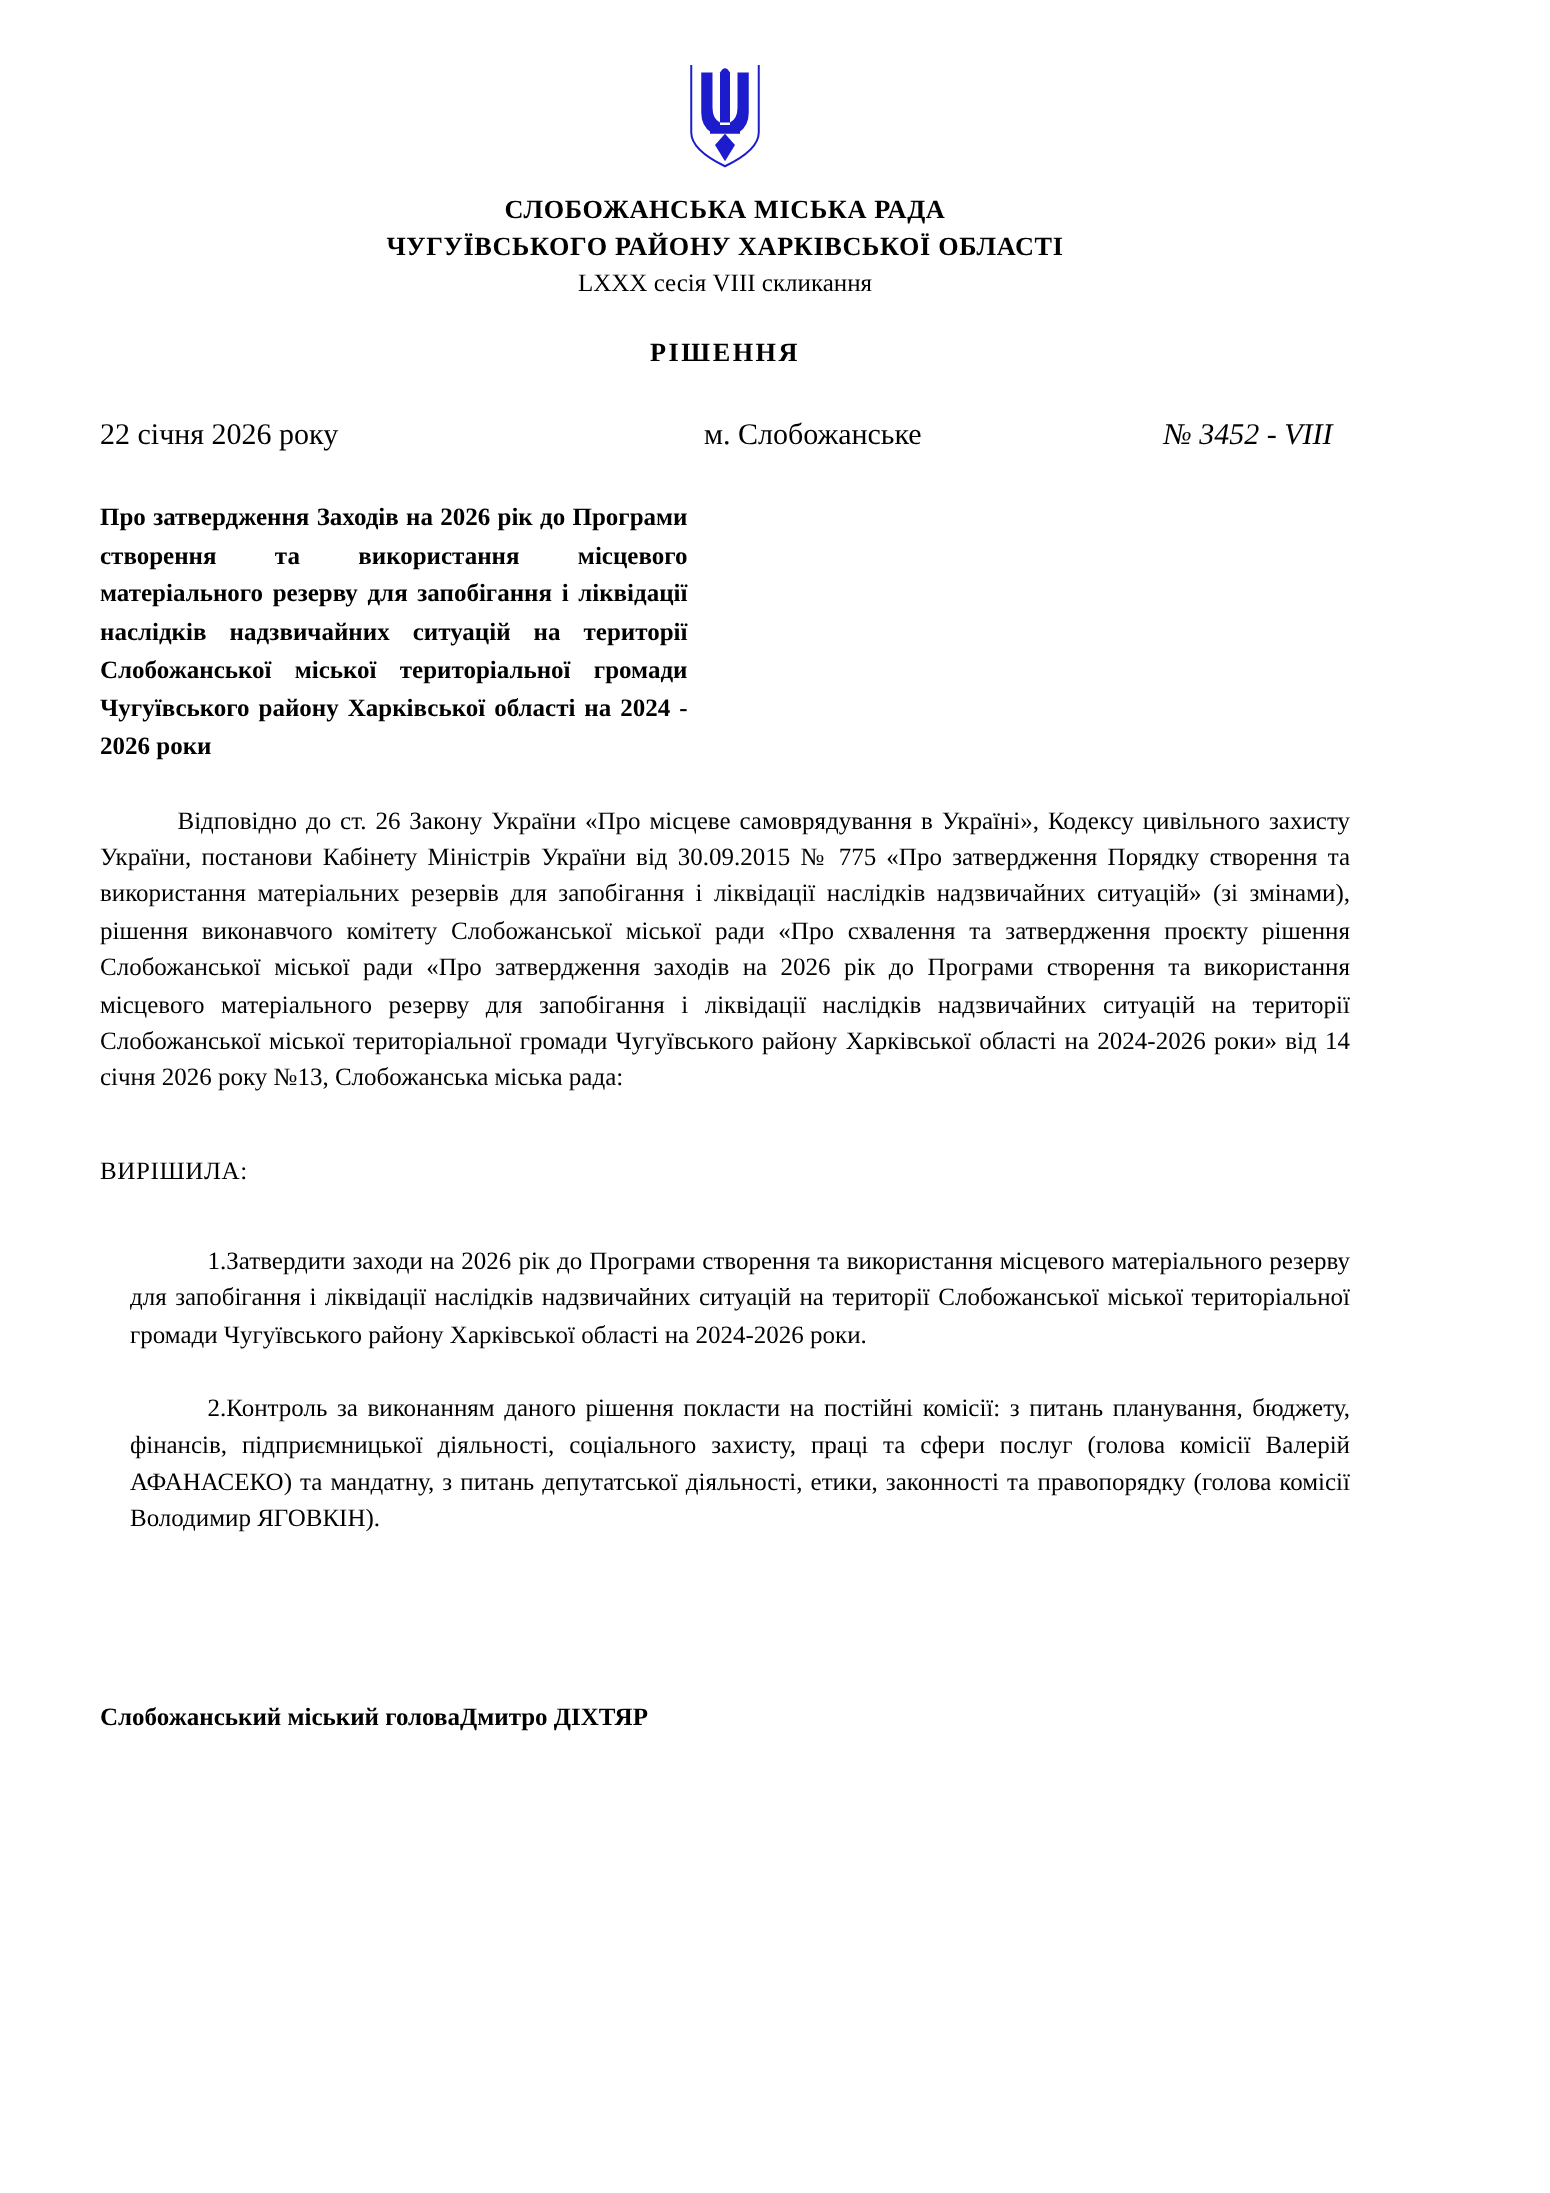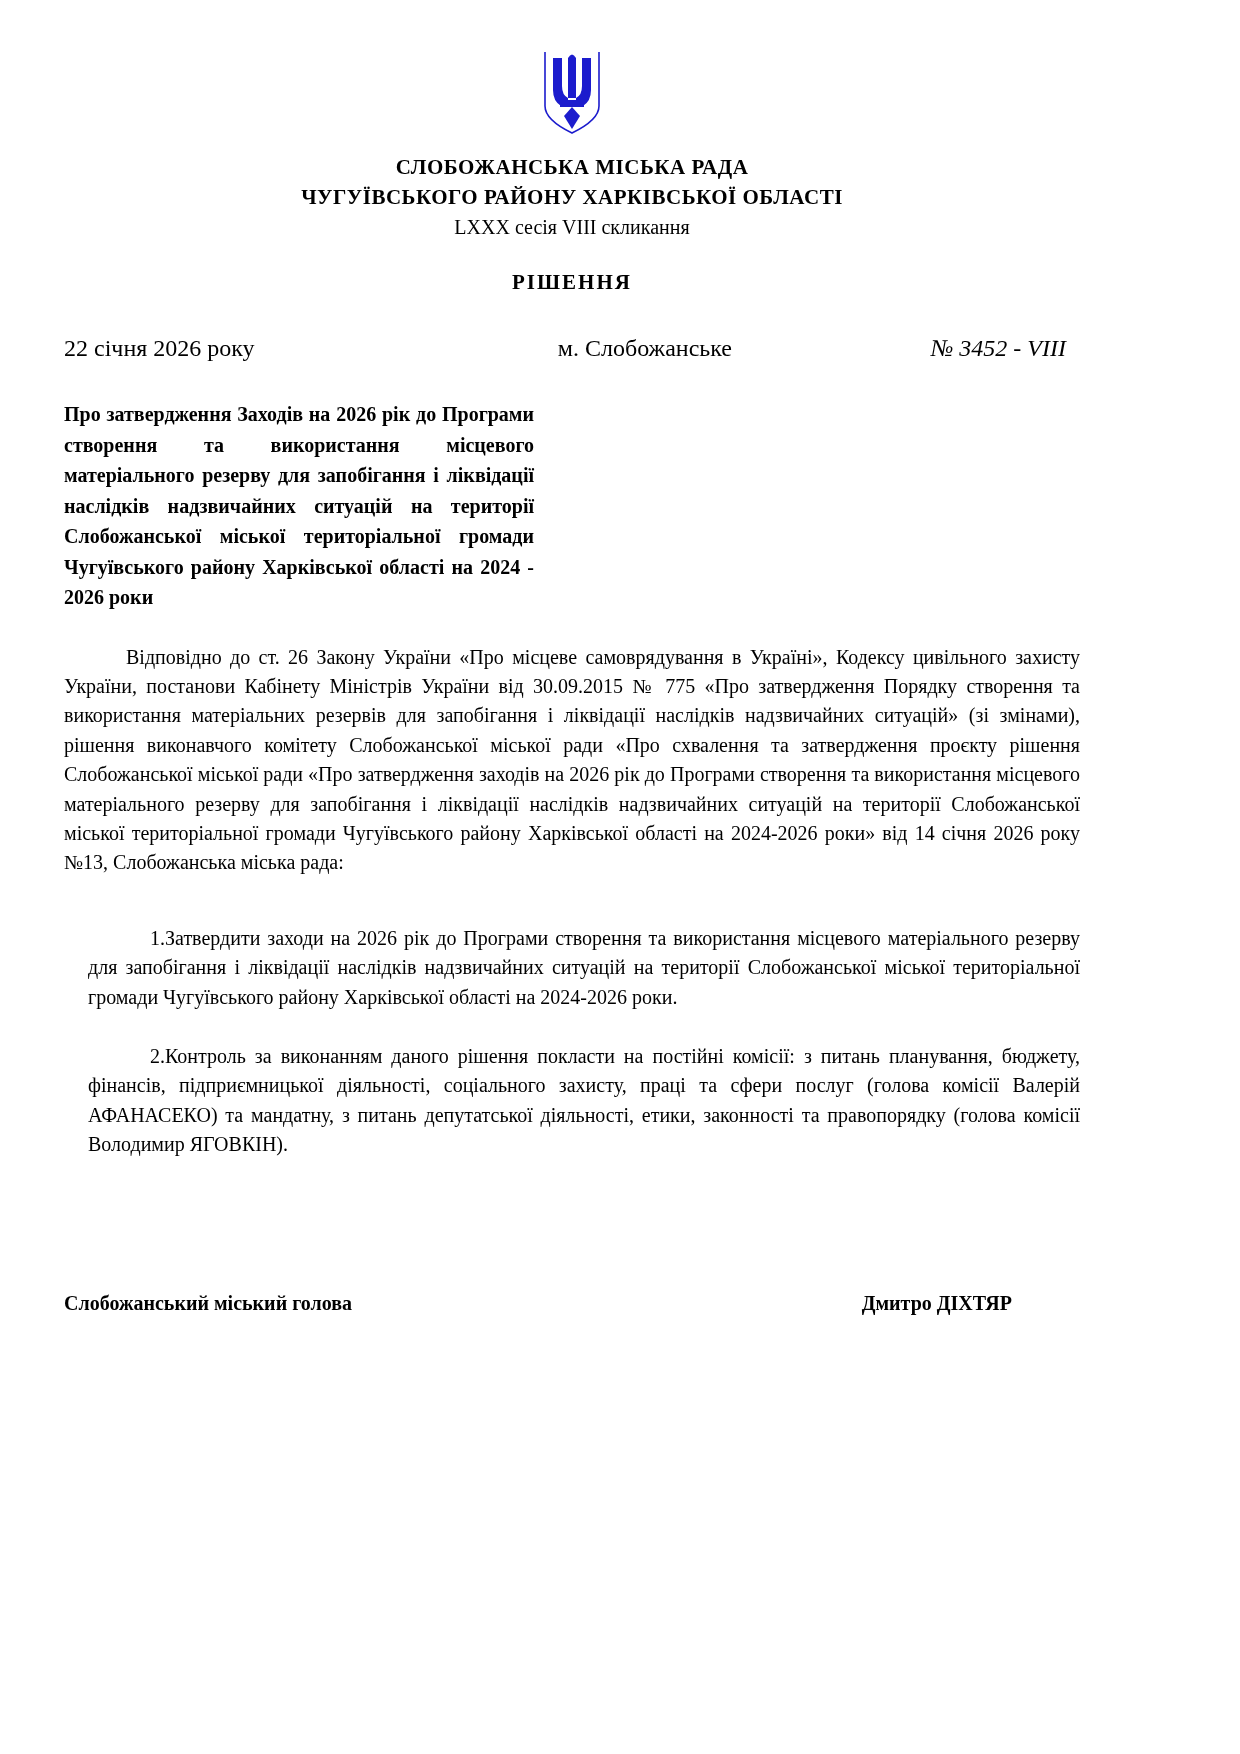--- a/index.html
+++ b/index.html
@@ -10,21 +10,21 @@
   .page {
     position: relative;
     width: 1240px;
     height: 1394px;
     margin: 0 auto;
     background: #ffffff;
     color: #000000;
     font-family: "Liberation Serif", "DejaVu Serif", serif;
     font-size: 20px;
     box-sizing: border-box;
-    padding: 52px 160px 0 64px;
+    padding: 52px 160px 0 80px;
     overflow: hidden;
   }
   .header {
     text-align: center;
   }
   .emblem-wrap {
     display: flex;
     justify-content: center;
     margin-bottom: 10px;
   }
@@ -83,21 +83,20 @@
     font-size: 20px;
     line-height: 29.4px;
     text-align: justify;
     text-indent: 62px;
     margin-left: 24px;
   }
   .item-par.first { margin-top: 46px; }
   .item-par.second { margin-top: 30px; }
   .signature-row {
     display: flex;
-    justify-content: space-between;
     align-items: baseline;
     margin-top: 132px;
     font-weight: bold;
     font-size: 20px;
   }
   .signature-row .sig-name { padding-right: 68px; }
 </style>
 </head>
 <body>
 
@@ -127,20 +126,21 @@
   <div class="meta-row">
     <div class="m-left">22 січня 2026 року</div>
     <div class="m-center">м. Слобожанське</div>
     <div class="m-right">№ 3452 - VIII</div>
   </div>
 
   <div class="subject">Про затвердження  Заходів на 2026 рік до Програми створення та використання місцевого матеріального резерву для запобігання і ліквідації наслідків надзвичайних ситуацій на території Слобожанської міської територіальної громади Чугуївського району Харківської області на 2024 - 2026 роки</div>
 
   <div class="body-par">Відповідно до ст. 26 Закону України «Про місцеве самоврядування в Україні», Кодексу цивільного захисту України, постанови Кабінету Міністрів України від 30.09.2015 № 775 «Про затвердження Порядку створення та використання матеріальних резервів для запобігання і ліквідації наслідків надзвичайних ситуацій» (зі змінами), рішення виконавчого комітету Слобожанської міської ради «Про схвалення та затвердження проєкту рішення Слобожанської міської ради «Про затвердження заходів на 2026 рік до Програми створення та використання місцевого матеріального резерву для запобігання і ліквідації наслідків надзвичайних ситуацій на території Слобожанської міської територіальної громади Чугуївського району Харківської області на 2024-2026 роки» від 14 січня 2026 року №13, Слобожанська міська рада:</div>
 
+  <div class="resolved">ВИРІШИЛА:</div>
 
   <div class="item-par first">1.Затвердити заходи на 2026 рік до Програми створення та використання місцевого матеріального резерву для запобігання і ліквідації наслідків надзвичайних ситуацій на території Слобожанської міської територіальної громади Чугуївського району Харківської області на 2024-2026 роки.</div>
   <div class="item-par second">2.Контроль за виконанням даного рішення покласти на постійні комісії: з питань планування, бюджету, фінансів, підприємницької діяльності, соціального захисту, праці та сфери послуг (голова комісії Валерій АФАНАСЕКО) та мандатну, з питань депутатської діяльності, етики, законності та правопорядку (голова комісії Володимир ЯГОВКІН).</div>
 
   <div class="signature-row">
     <div class="sig-position">Слобожанський міський  голова</div>
     <div class="sig-name">Дмитро ДІХТЯР</div>
   </div>
 
 </div>

